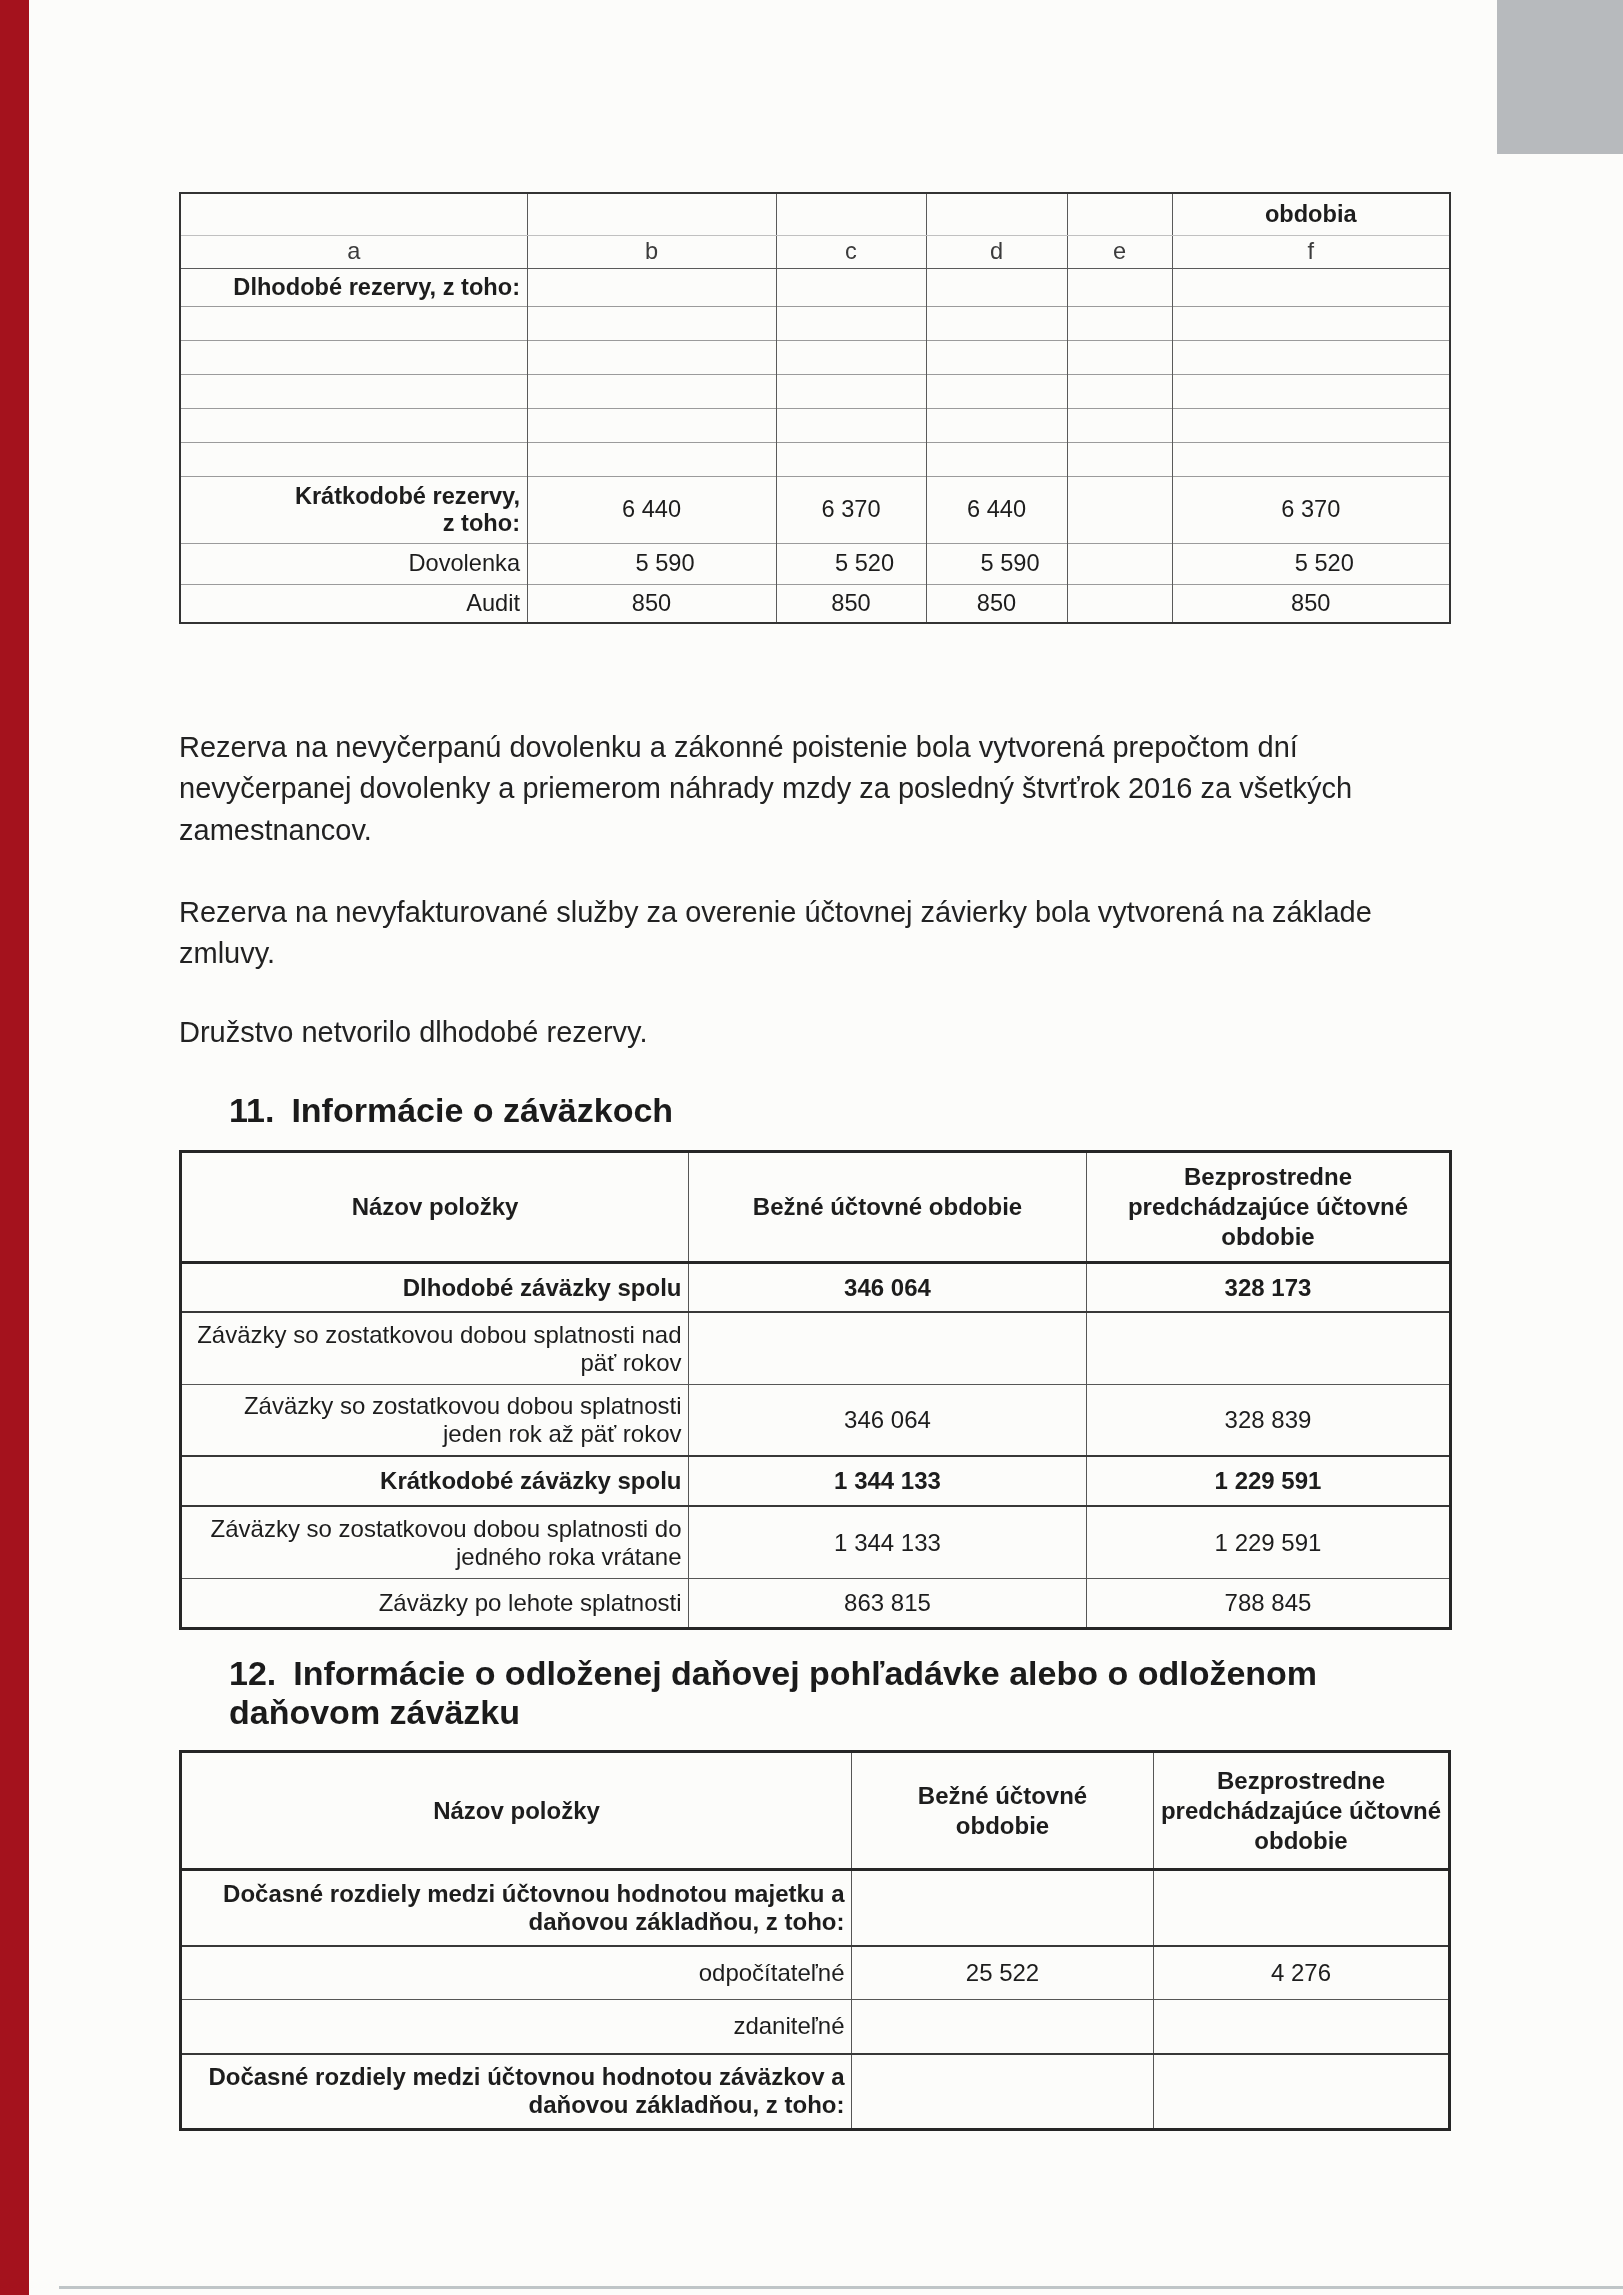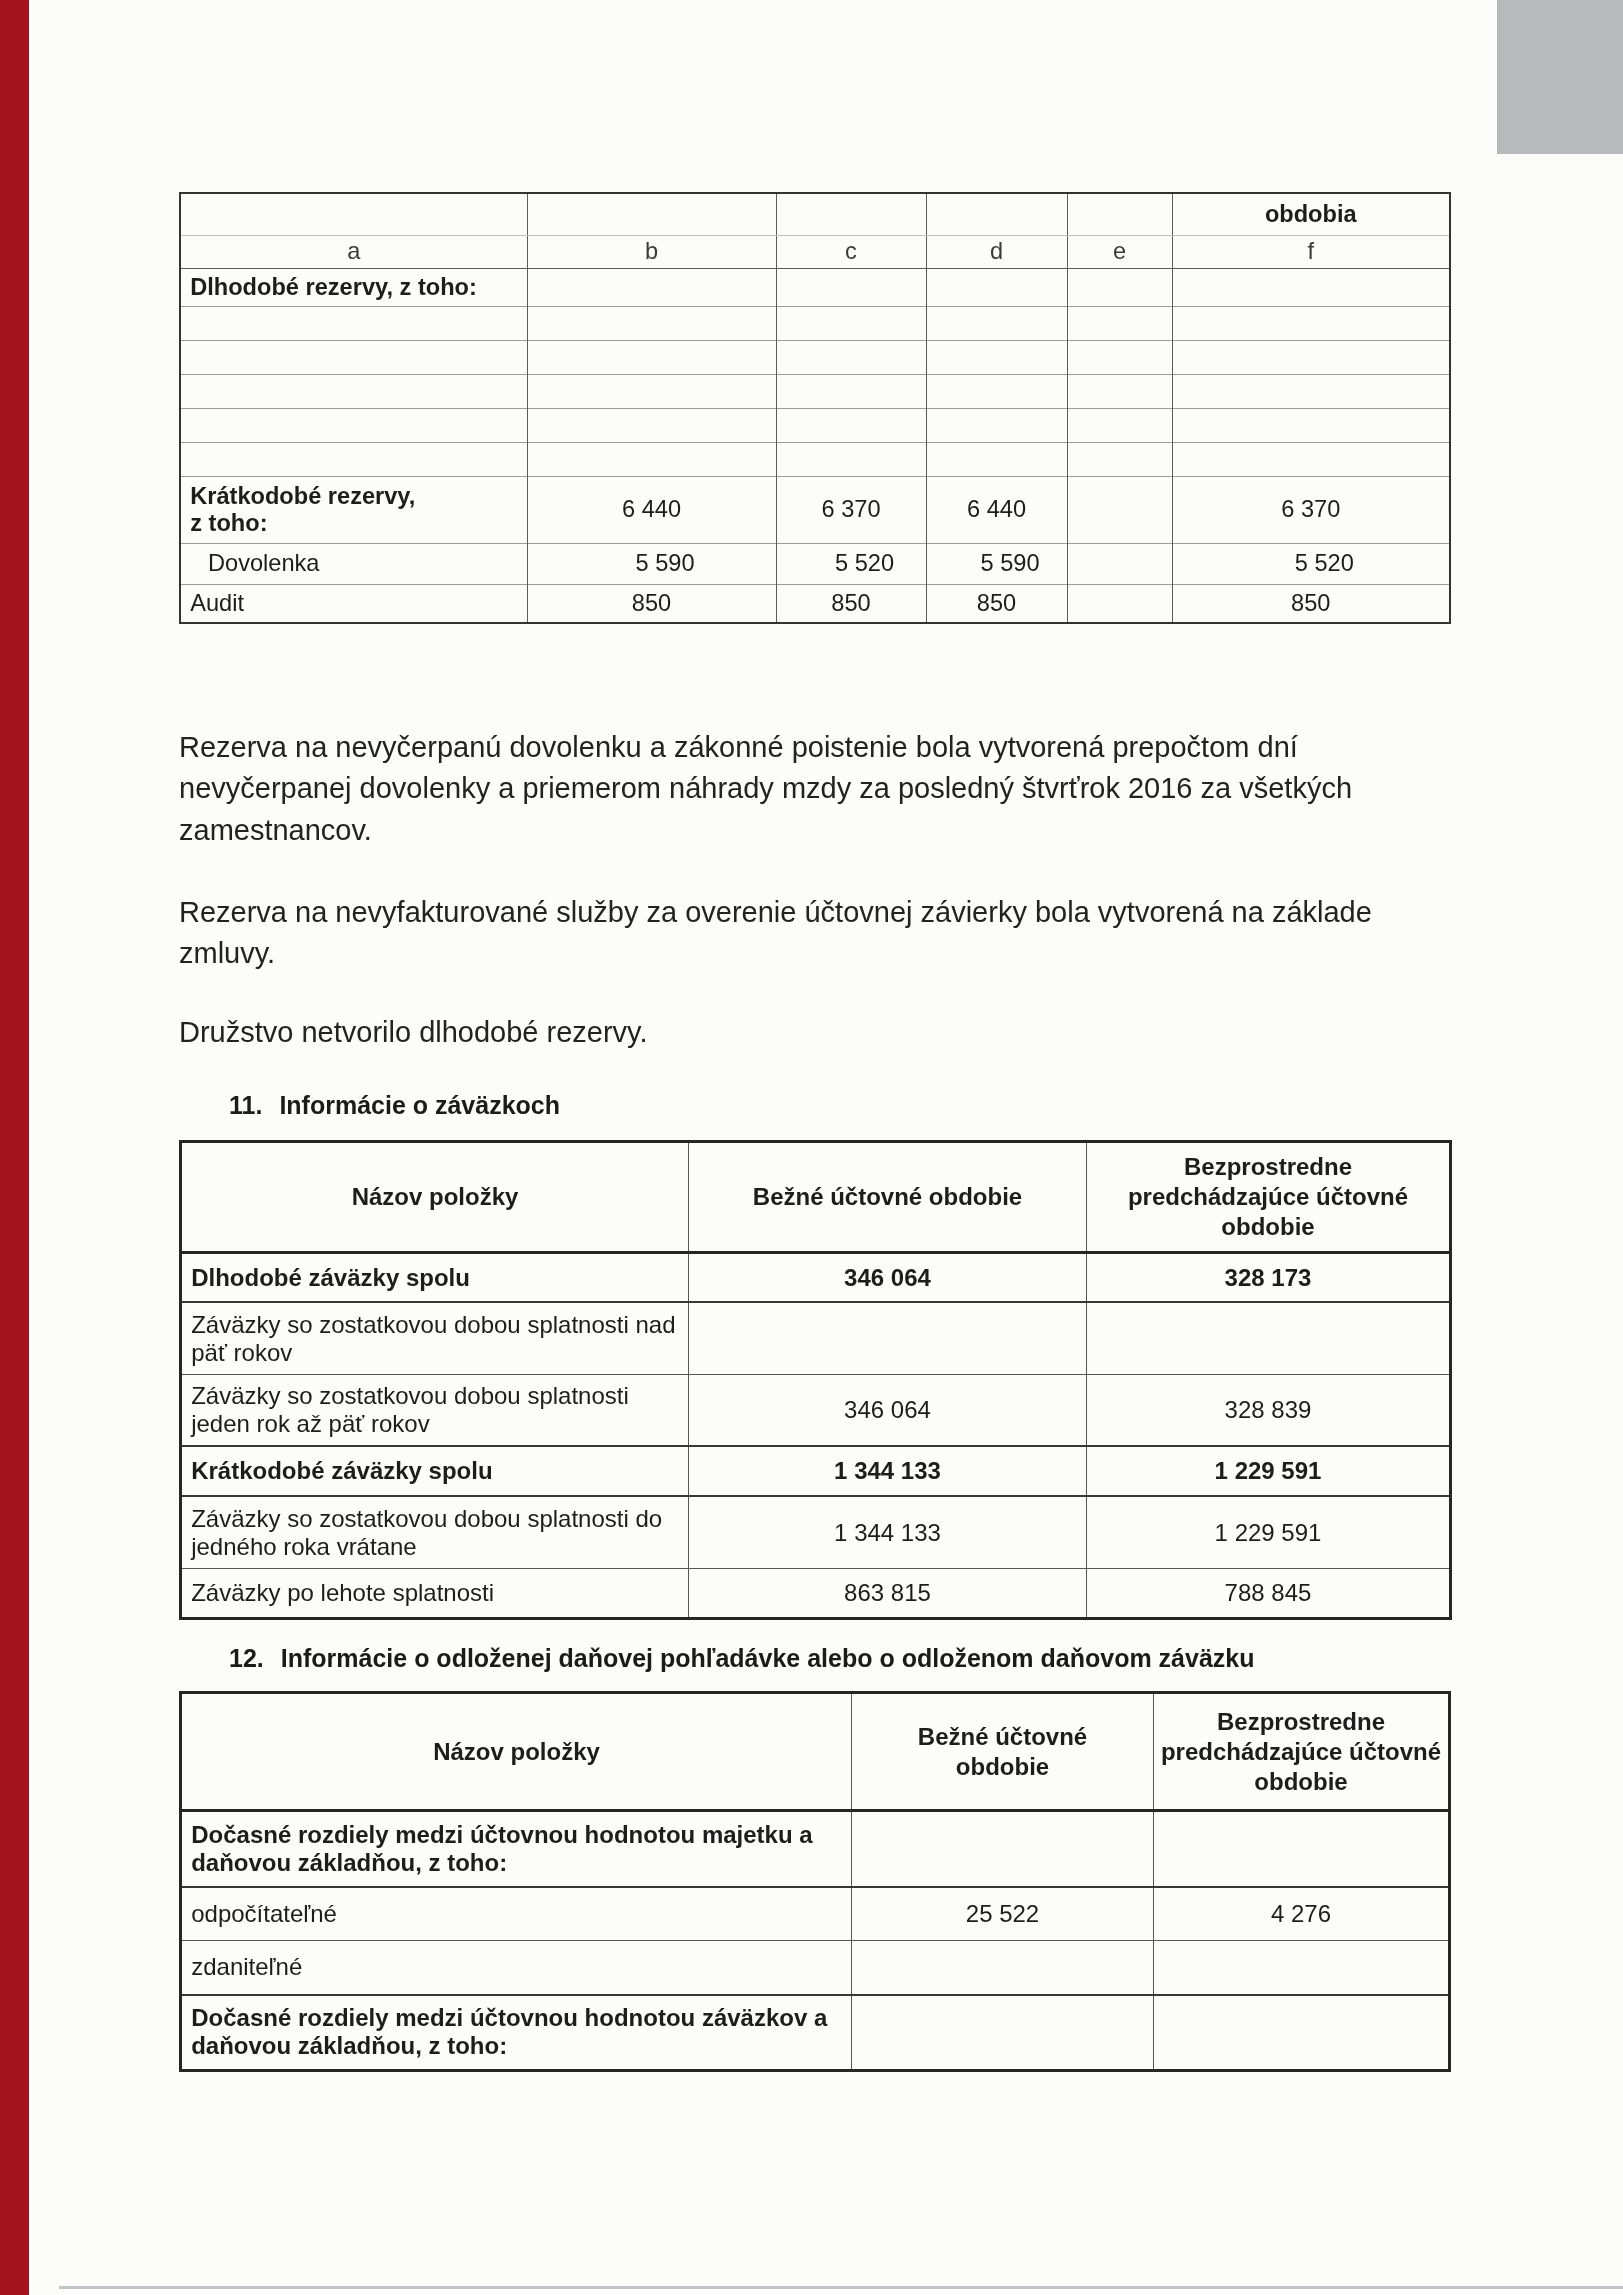--- a/index.html
+++ b/index.html
@@ -22,21 +22,21 @@
   .bottom-edge {
     position:absolute; left:59px; right:0; bottom:6.5px; height:2.6px;
     background:var(--edge, #8d979c); opacity:.55;
   }
   .content { position:absolute; left:179px; top:192px; width:1269px; }
 
   table { border-collapse:collapse; width:100%; table-layout:fixed; }
   td { font-size:24px; vertical-align:middle; word-wrap:break-word; }
   .b { font-weight:bold; }
   .center { text-align:center; }
-  .lbl { text-align:left; padding:5.2px 6.5px 5.2px 9.2px; }
+  .lbl { text-align:right; padding:5.2px 6.5px 5.2px 9.2px; }
   .val { text-align:center; white-space:nowrap; }
   .nw { white-space:nowrap; overflow:hidden; }
 
   
   .t-res { border:2.6px solid #333; }
   .t-res td { border-left:1.3px solid #5a5a5a; border-top:1.3px solid #9b9b9b; font-size:23.6px; }
   .t-res tr:first-child td { border-top:none; }
   .t-res td:first-child { border-left:none; }
   .t-res .rr-period td { height:42px; border-bottom:0.7px solid #c0c0c0; }
   .t-res .rr-letters td { height:33px; color:#3c3c3c; border-top:none; }
@@ -47,21 +47,21 @@
   .t-res .rr-dovolenka td { height:41px;padding-left:27px; }
   .t-res .rr-audit td { height:38px; }
 
   
   .note { width:1230px; font-size:29px; line-height:1.42; color:#222; }
   .note-1 { margin-top:103px; }
   .note-2 { margin-top:41px; }
   .note-3 { margin-top:38px; }
 
   
-  .sec-title { margin-top:38px; padding-left:50px; font-size:25px; font-weight:bold; color:#1b1b1b; }
+  .sec-title { margin-top:38px; padding-left:50px; font-size:34px; font-weight:bold; color:#1b1b1b; }
   .sec-title .num { display:inline-block; margin-right:17px; }
   .sec-title-12 { margin-top:24px; }
 
   
   .t-data { border:3.3px solid #262626; margin-top:19.6px; }
   .t-data td { border:1.3px solid #565656; }
   .t-data thead td {
     font-weight:bold; text-align:center; line-height:1.25;
     border-bottom:3.3px solid #262626; padding:6.5px;
   }

